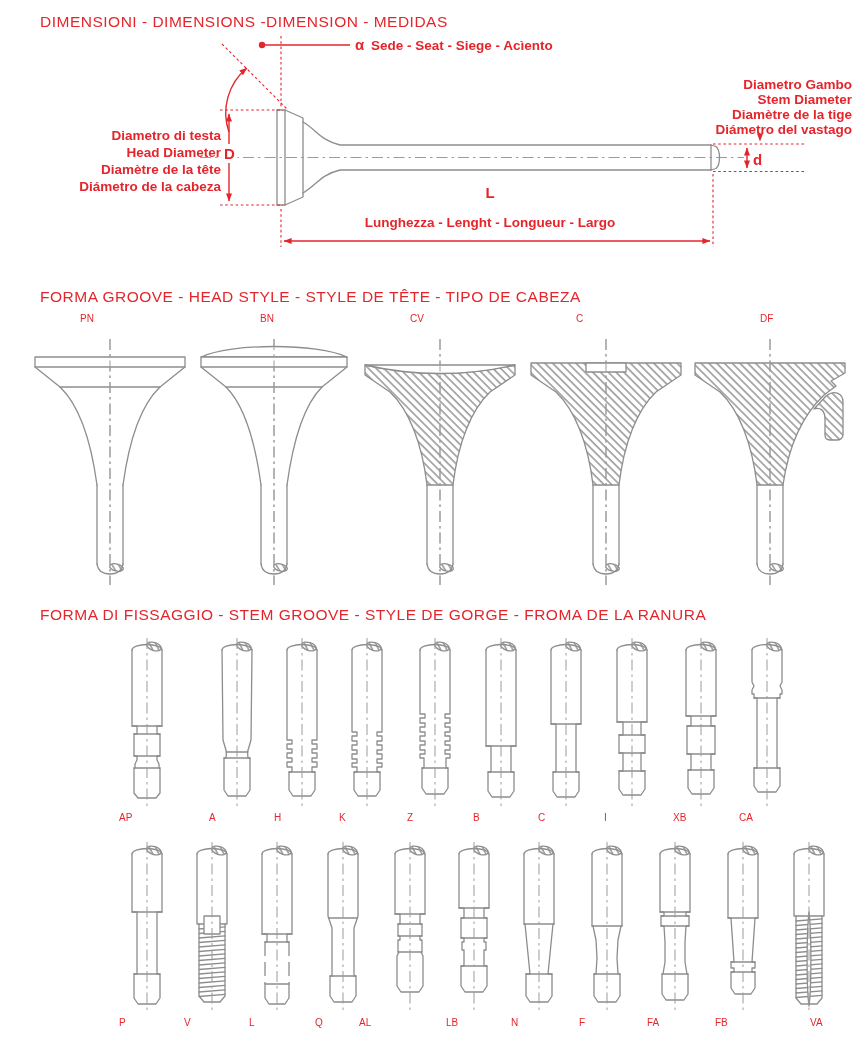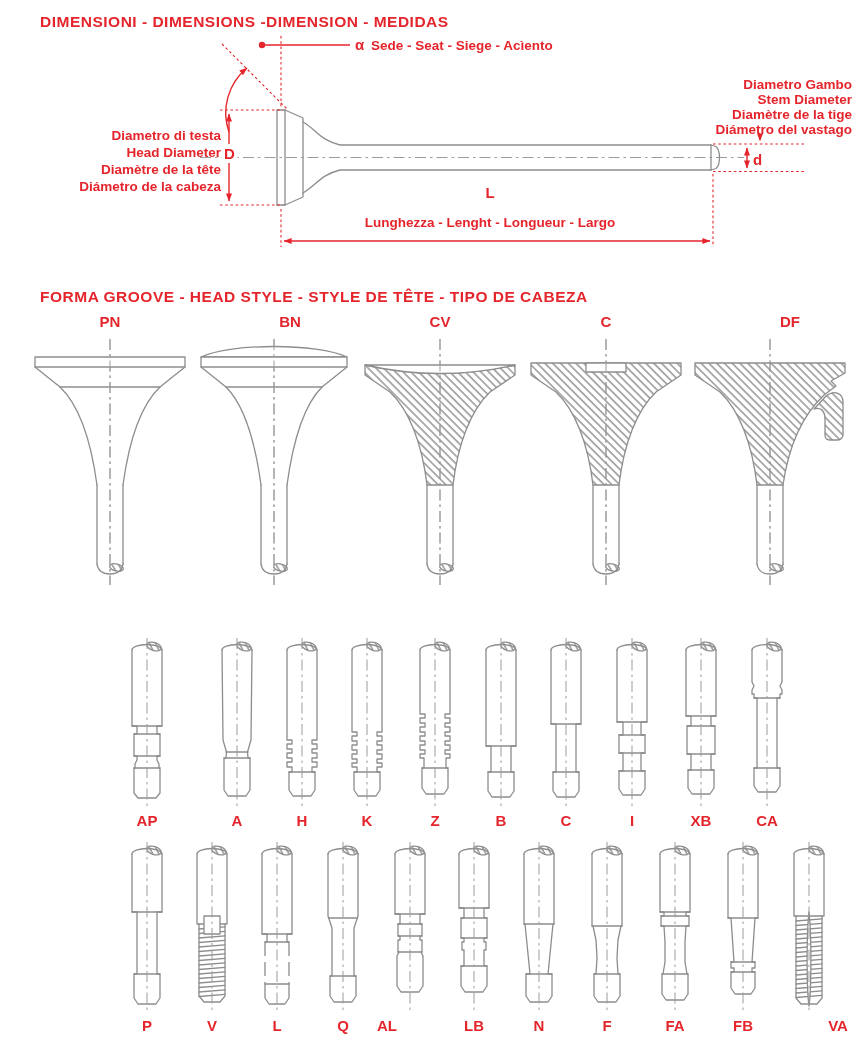--- a/index.html
+++ b/index.html
@@ -1,23 +1,23 @@
 <!DOCTYPE html>
 <html><head>
 <meta charset="utf-8">
 <style>
   :root{ --red:#e5252c; --gray:#8d8d8d; }
   *{margin:0;padding:0;box-sizing:border-box}
   body{background:#fff}
   #app{position:relative;width:860px;height:1051px;background:#fff;
        font-family:"Liberation Sans",sans-serif;overflow:hidden}
-  .title{position:absolute;font-weight:700;font-size:15.5px;letter-spacing:.5px;
+  .title{position:absolute;font-weight:400;font-size:15.5px;letter-spacing:.5px;
          color:var(--red);white-space:nowrap}
-  .lbl{position:absolute;font-weight:700;font-size:15px;color:var(--red);
-       text-align:center;white-space:nowrap}
+  .lbl{position:absolute;font-weight:400;font-size:10px;color:var(--red);
+       white-space:nowrap}
   svg.fig{position:absolute;overflow:visible}
   .g{stroke:var(--gray);stroke-width:1.3;fill:none;stroke-linejoin:round;stroke-linecap:round}
   .gf{stroke:var(--gray);stroke-width:1.3;fill:#fff;stroke-linejoin:round;stroke-linecap:round}
   .gh{stroke:var(--gray);stroke-width:1.3;fill:url(#h);stroke-linejoin:round}
   .cl{stroke:#9b9b9b;stroke-width:1;fill:none;stroke-dasharray:11 4 2.5 4}
   .r{stroke:var(--red);stroke-width:1.4;fill:none}
   .rd{stroke:var(--red);stroke-width:1.1;fill:none;stroke-dasharray:2.6 2.6}
   .rt{fill:var(--red);font-size:13.5px;font-weight:600}
   .rb{fill:var(--red);font-size:15px;font-weight:700}
   .ta-e{text-anchor:end}
@@ -34,20 +34,21 @@
         <line x1="1" y1="0" x2="1" y2="5.5" stroke="#8d8d8d" stroke-width="1.4"></line>
       </pattern>
       <marker id="ar" markerWidth="9" markerHeight="7" refX="7.6" refY="3" orient="auto-start-reverse" markerUnits="userSpaceOnUse">
         <path d="M0,0 L8,3 L0,6 Z" fill="#e5252c"></path>
       </marker>
     </defs>
   </svg>
 
   <div class="title" style="left:40px;top:13px">DIMENSIONI - DIMENSIONS -DIMENSION - MEDIDAS</div>
   <div class="title" style="left:40px;top:288px">FORMA GROOVE - HEAD STYLE - STYLE DE TÊTE - TIPO DE CABEZA</div>
+  <div class="title" style="left:40px;top:606px">FORMA DI FISSAGGIO - STEM GROOVE - STYLE DE GORGE - FROMA DE LA RANURA</div>
 
   <svg class="fig" style="left:0;top:28px" width="860" height="235" viewBox="0 0 860 235">
     <g>
       <line class="cl" x1="200" y1="129.5" x2="744" y2="129.5"></line>
       <line class="g" x1="277" y1="82" x2="277" y2="177"></line>
       <line class="g" x1="285" y1="82" x2="285" y2="177"></line>
       <line class="g" x1="277" y1="82" x2="285" y2="82"></line>
       <line class="g" x1="277" y1="177" x2="285" y2="177"></line>
       <path class="g" d="M285,82 L303,90 L303,169 L285,177"></path>
       <path class="g" d="M303,94 C318,103 320,112 340,117 L711,117"></path>

